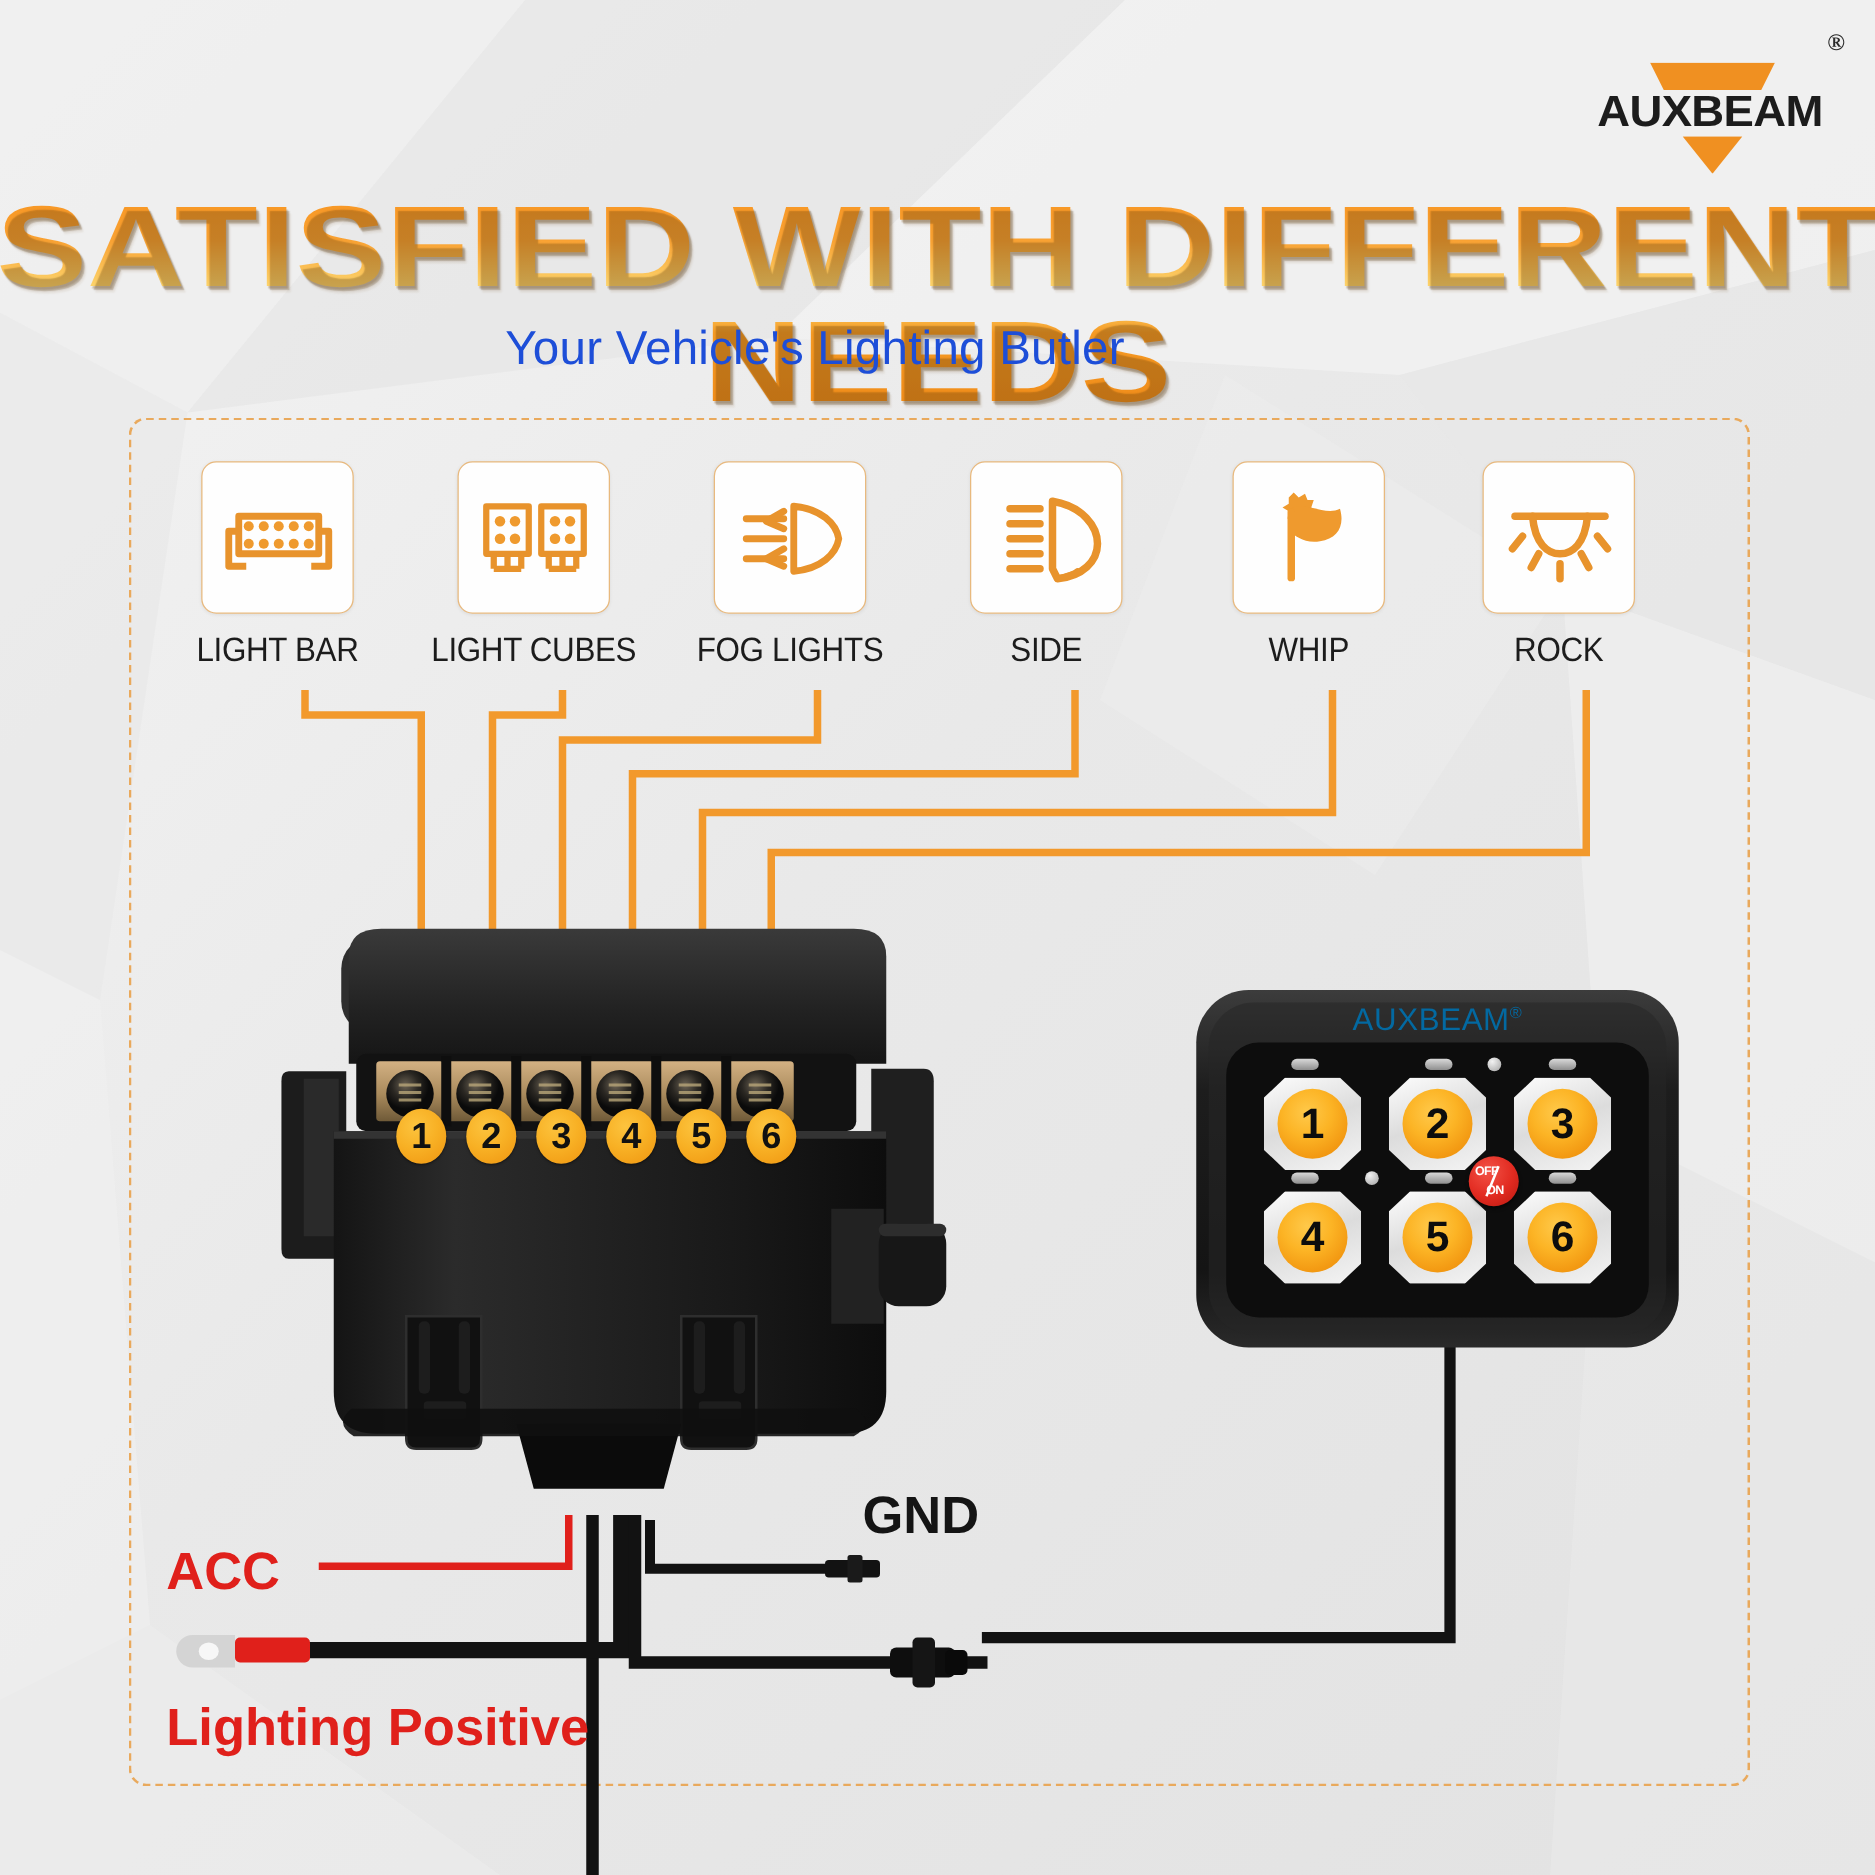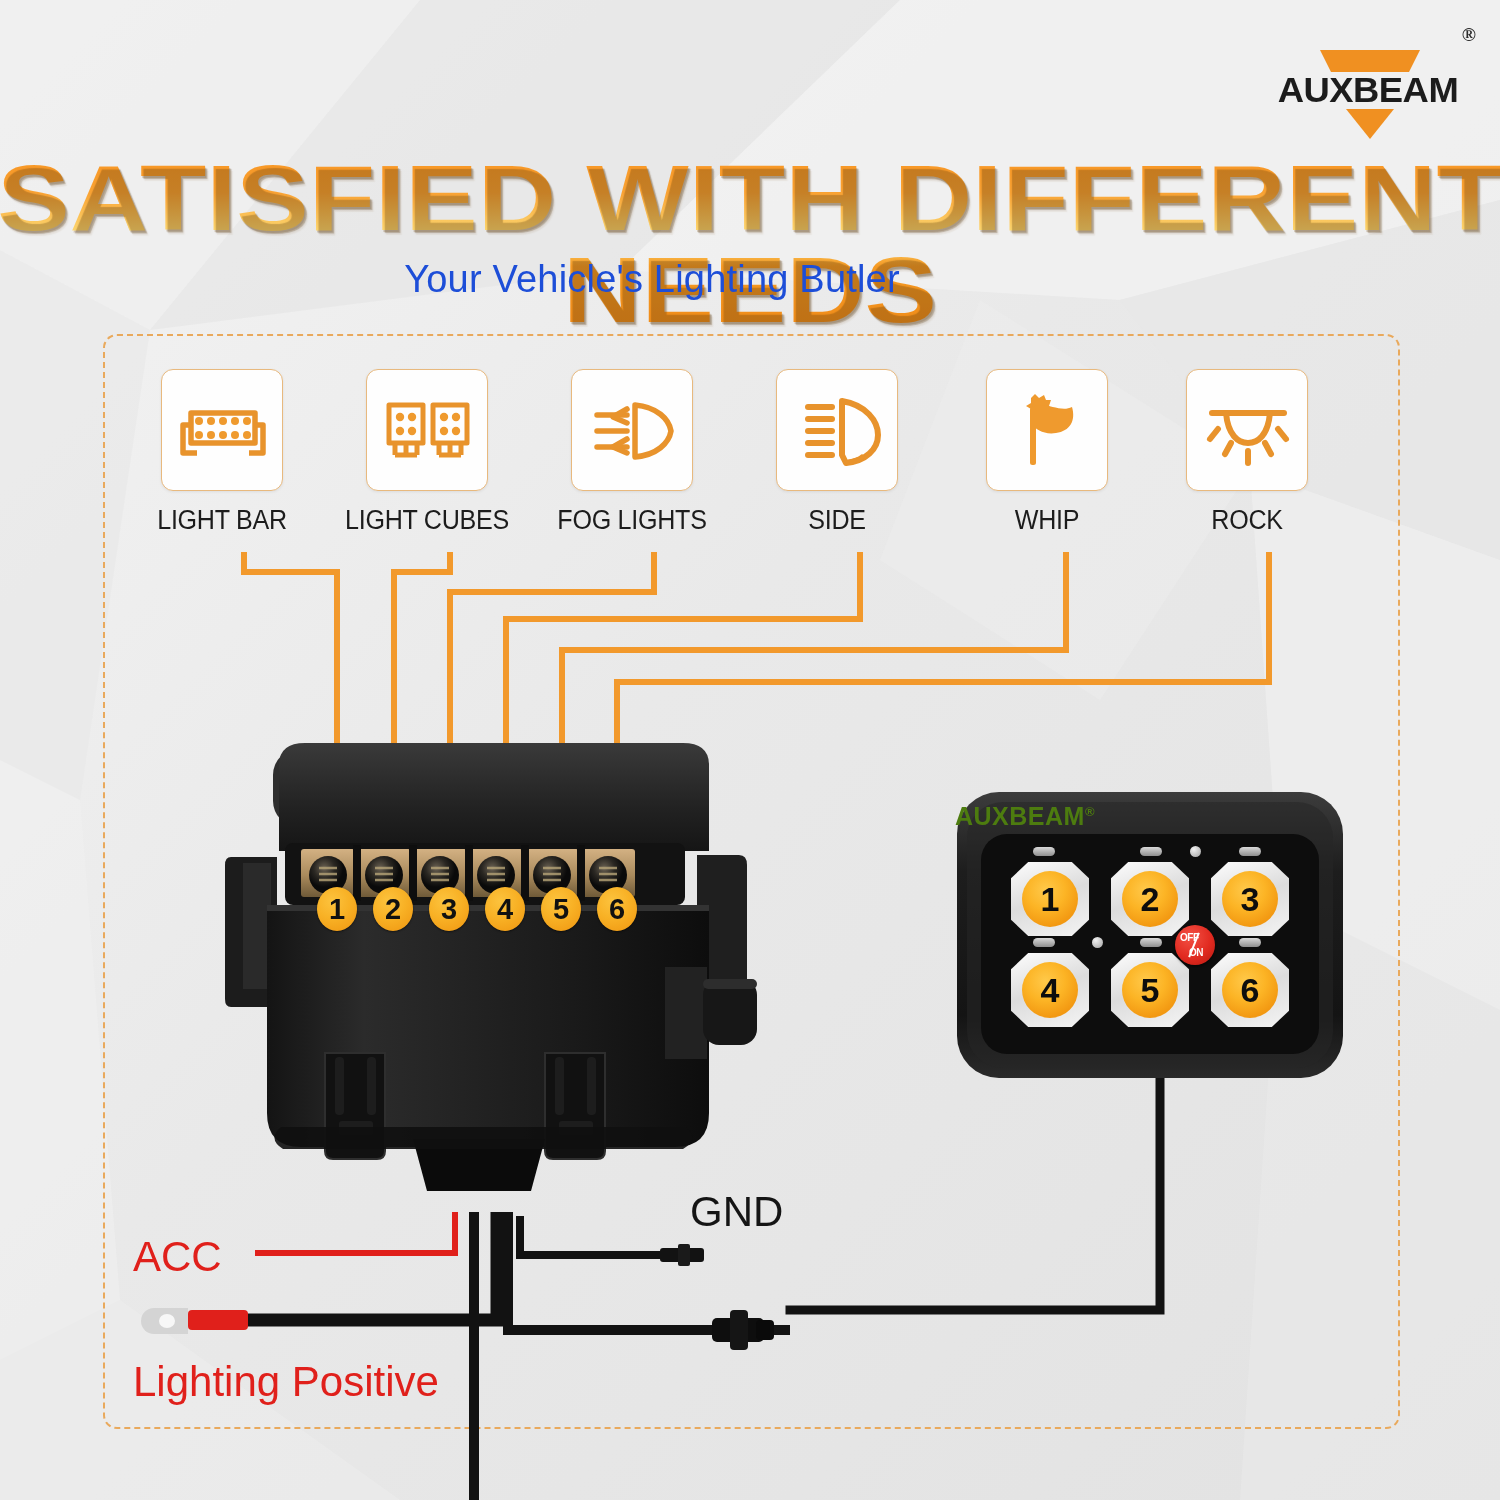--- a/index.html
+++ b/index.html
@@ -126,21 +126,21 @@
   #offon {
     position: absolute; width: 40px; height: 40px; border-radius: 50%;
     background: radial-gradient(circle at 38% 30%,#f35145 0%,#e12a20 55%,#b81810 100%);
     box-shadow: 0 2px 3px rgba(0,0,0,0.55);
   }
   #offon .t1 { position: absolute; left: 5px; top: 7px; font-size: 10px; color: #fff; font-weight: 700; letter-spacing: -0.5px;}
   #offon .t2 { position: absolute; right: 12px; bottom: 7px; font-size: 10px; color: #fff; font-weight: 700; letter-spacing: -0.5px;}
   #offon .sl { position: absolute; left: 18px; top: 7px; width: 2px; height: 26px; background: #fff; transform: rotate(22deg); }
 
   
-  .wlabel { position: absolute; z-index: 6; font-weight: 400; }
+  .wlabel { position: absolute; z-index: 6; font-weight: 700; }
   #acc-label { left: 133px; top: 1233px; font-size: 42px; color: #e0201b; }
   #gnd-label { left: 690px; top: 1188px; font-size: 42px; color: #141414; }
   #batt-label { left: 133px; top: 1358px; font-size: 42px; color: #e0201b; }
 
   #wires { position: absolute; left: 0; top: 0; width: 1500px; height: 1500px; z-index: 2; }
 </style>
 </head>
 <body>
 
 <svg id="bg" viewBox="0 0 1500 1500">
@@ -408,21 +408,21 @@
           <stop offset="28%" stop-color="#1d1d1d"></stop>
         <stop offset="78%" stop-color="#141414"></stop>
           <stop offset="100%" stop-color="#2a2a2a"></stop>
       </linearGradient>
     </defs>
     <rect x="2" y="2" width="386" height="286" rx="42" fill="url(#shell)"></rect>
     <rect x="12" y="12" width="366" height="266" rx="36" fill="#262626" opacity="0.55"></rect>
     <rect x="26" y="44" width="338" height="220" rx="26" fill="#0d0d0d"></rect>
   </svg>
 
-  <div style="position:absolute;left:0;top:12px;width:390px;text-align:left;font-size:25px;font-weight:700;color:#4d7c0f;letter-spacing:0.5px;">
+  <div style="position:absolute;left:0;top:12px;width:390px;text-align:center;font-size:25px;font-weight:400;color:#0369a1;letter-spacing:0.5px;">
     <span>AUXBEAM</span><span style="font-size:13px;vertical-align:super;">®</span>
   </div>
 
   <div class="led" style="left:78px;  top:57px;"></div>
   <div class="led" style="left:185px; top:57px;"></div>
   <div class="leddot" style="left:235px; top:56px;"></div>
   <div class="led" style="left:284px; top:57px;"></div>
 
   <div class="led" style="left:78px;  top:148px;"></div>
   <div class="leddot" style="left:137px; top:147px;"></div>

